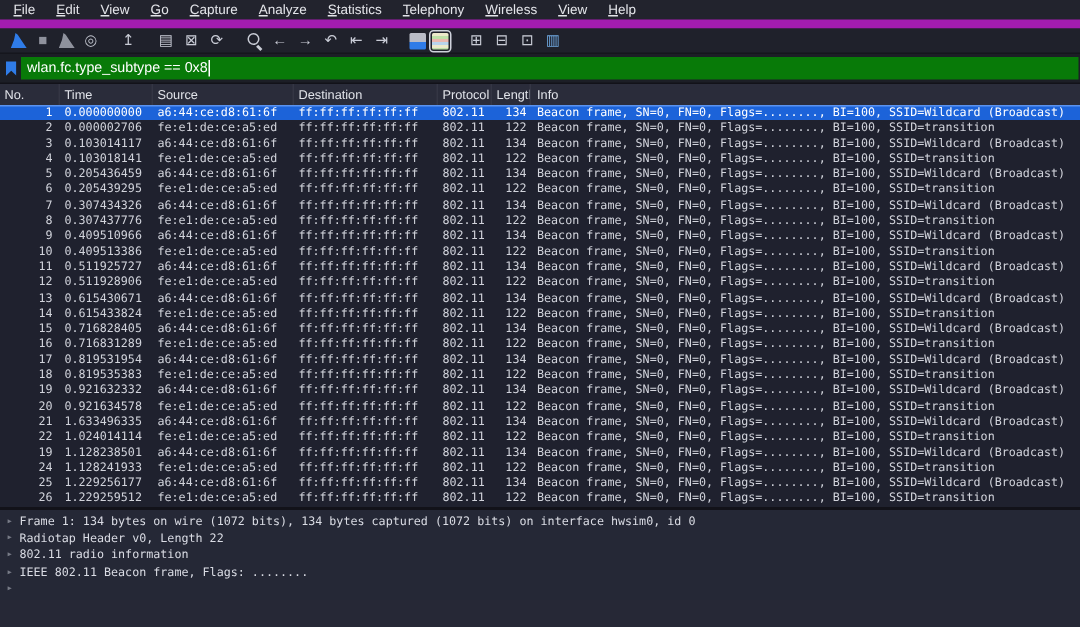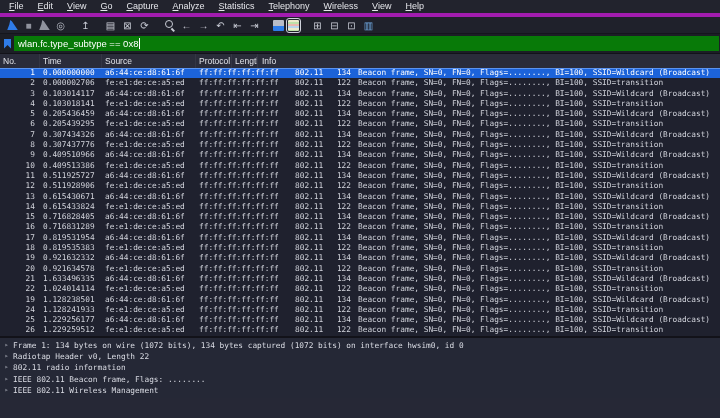--- a/index.html
+++ b/index.html
@@ -2,21 +2,21 @@
 <html><head>
 <meta charset="utf-8">
 <style>
   html,body{margin:0;padding:0}
   body{width:720px;height:418px;background:#262836;overflow:hidden;
        font-family:"Liberation Sans",sans-serif;-webkit-font-smoothing:antialiased}
   .app{width:720px;height:418px;display:flex;flex-direction:column}
 
   
   .menubar{height:13px;background:#22232d;display:flex;align-items:flex-end;
-           padding-left:2px;border-bottom:4px solid #a21caf;flex:none}
+           padding-left:2px;border-bottom:6px solid #a21caf;flex:none}
   .menu-item{display:inline-block;font-size:9px;color:#e4e5ea;padding:0 7px;line-height:13px;cursor:default}
   .menu-item::first-letter{text-decoration:underline}
 
   
   .toolbar{height:16px;background:#1f212b;display:flex;align-items:center;
            padding-left:1px;border-bottom:1px solid #15161d;flex:none}
   .tb-group{display:flex;align-items:center;gap:4px;padding:0 6px}
   .tb-icon{width:13px;height:13px;display:flex;align-items:center;justify-content:center;
            font-size:10px;line-height:13px;color:#c9ccd6}
   .fin{width:11px;height:10px;clip-path:polygon(2% 100%,98% 100%,72% 58%,44% 12%,30% 0%,21% 46%)}
@@ -125,20 +125,21 @@
     <span class="bookmark"></span>
     <div class="filter-input" style="background: rgb(8, 122, 8);">
       <span>wlan.fc.type_subtype == 0x8</span>
       <span class="caret"></span>
     </div>
   </div>
   <div class="plist-header">
       <div class="hcell c-no">No.</div>
       <div class="hcell c-time">Time</div>
       <div class="hcell c-src">Source</div>
+      <div class="hcell c-dst">Destination</div>
       <div class="hcell c-proto">Protocol</div>
       <div class="hcell c-len">Length</div>
       <div class="hcell c-info">Info</div>
     </div>
   <div class="plist">
       <div class="prow selected">
         <span class="pcell c-no">1</span>
         <span class="pcell c-time">0.000000000</span>
         <span class="pcell c-src">a6:44:ce:d8:61:6f</span>
         <span class="pcell c-dst">ff:ff:ff:ff:ff:ff</span>
@@ -385,17 +386,16 @@
       <div class="dline">
         <span class="dcaret">▸</span>
         <span class="dtext">802.11 radio information</span>
       </div>
       <div class="dline">
         <span class="dcaret">▸</span>
         <span class="dtext">IEEE 802.11 Beacon frame, Flags: ........</span>
       </div>
       <div class="dline">
         <span class="dcaret">▸</span>
-        <span class="dtext">IEEE 802.11 Wireless Management</span>
       </div>
     </div>
   <div class="filler"></div>
 </div>
 
 </body></html>

